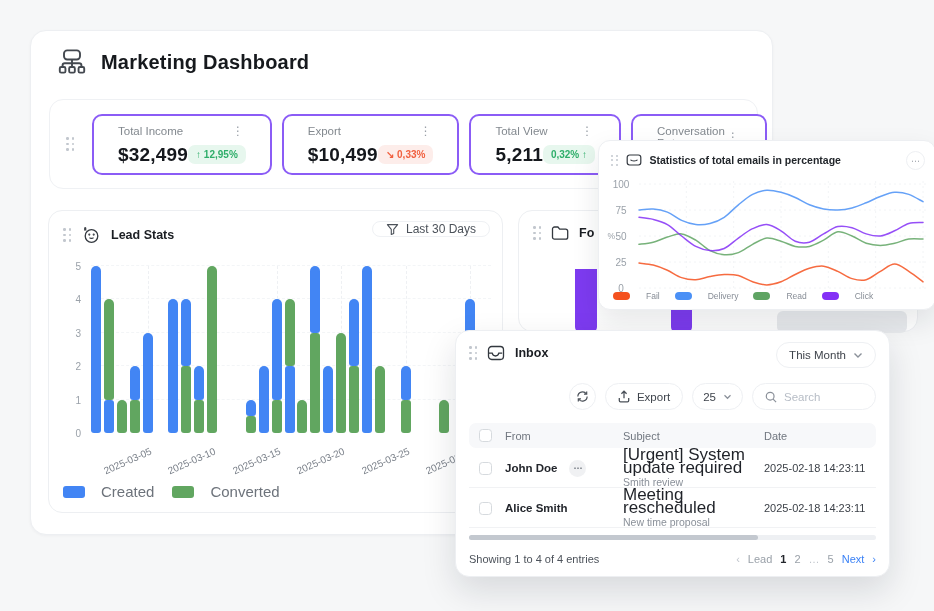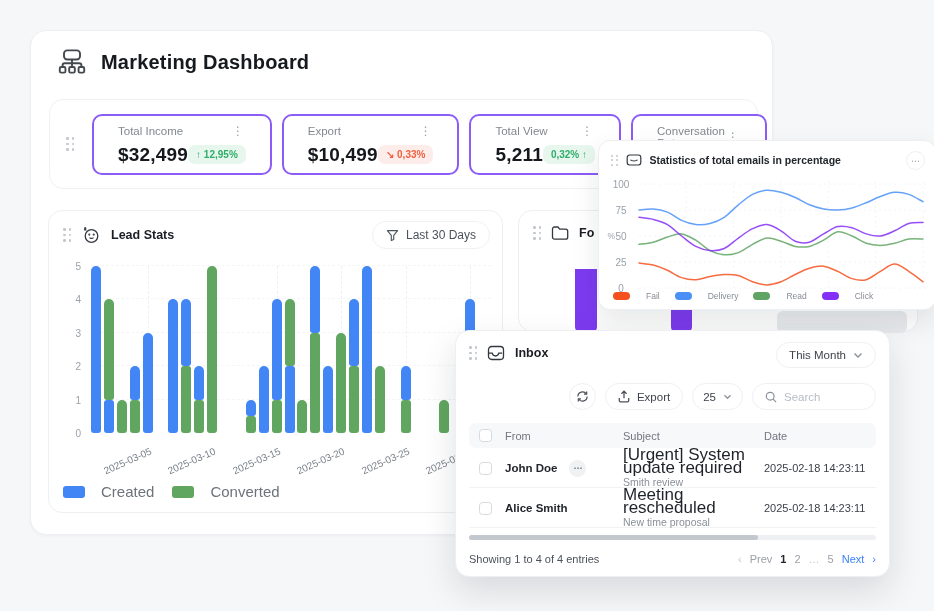--- a/index.html
+++ b/index.html
@@ -26,21 +26,21 @@
   .kebab{margin-left:auto;color:#9aa0a8;font-size:12px;line-height:10px;cursor:pointer;padding:0 2px;}
   .stat-bottom{display:flex;align-items:center;margin-top:7px;}
   .stat-value{font-size:19px;font-weight:700;color:#15181d;letter-spacing:.2px;}
   .badge{margin-left:auto;font-size:10px;font-weight:700;padding:4px 8px;border-radius:7px;white-space:nowrap;}
   .badge.up{background:#e7f7ee;color:#2fae6a;}
   .badge.down{background:#fdedea;color:#f1603f;}
   
   #lead-card{left:48px;top:210px;width:455px;height:303px;}
   .card-head{position:absolute;left:14px;top:14px;display:flex;align-items:center;gap:10px;}
   .card-title{font-size:12.5px;font-weight:700;color:#1b1e23;}
-  #lead-filter{position:absolute;right:12px;top:10px;height:28px;display:flex;align-items:center;
+  #lead-filter{position:absolute;right:12px;top:10px;height:16px;display:flex;align-items:center;
     gap:7px;padding:0 13px;border:1px solid #eff1f4;border-radius:15px;cursor:pointer;background:#fff;}
   #lead-filter span{font-size:12px;color:#4c525a;}
   #lead-plot{position:absolute;left:42px;top:55px;width:400px;height:167px;}
   .gridv{position:absolute;top:0;bottom:0;border-left:1px dashed #eef0f3;width:0;}
   .gridh{position:absolute;left:0;right:0;border-top:1px dashed #f3f5f7;height:0;}
   .bar-seg{position:absolute;width:10px;}
   .ytick{position:absolute;font-size:10px;color:#9aa1a9;width:18px;text-align:right;}
   .xlab{position:absolute;font-size:10px;color:#7d838c;width:70px;text-align:right;
     transform:rotate(-24deg);transform-origin:100% 50%;white-space:nowrap;}
   .legend{position:absolute;display:flex;align-items:center;}
@@ -446,21 +446,21 @@
         </div>
       </div>
   </div>
   <div id="hscroll">
       <div id="hscroll-thumb"></div>
     </div>
   <div id="inbox-footer">
     <span id="showing">Showing 1 to 4 of 4 entries</span>
     <div id="pager">
         <span class="pg dim">‹</span>
-        <span class="pg ">Prev</span>
+        <span class="pg ">Lead</span>
         <span class="pg active">1</span>
         <span class="pg ">2</span>
         <span class="pg dim">…</span>
         <span class="pg ">5</span>
         <span class="pg accent">Next</span>
         <span class="pg accent">›</span>
       </div>
   </div>
 </div>
 

